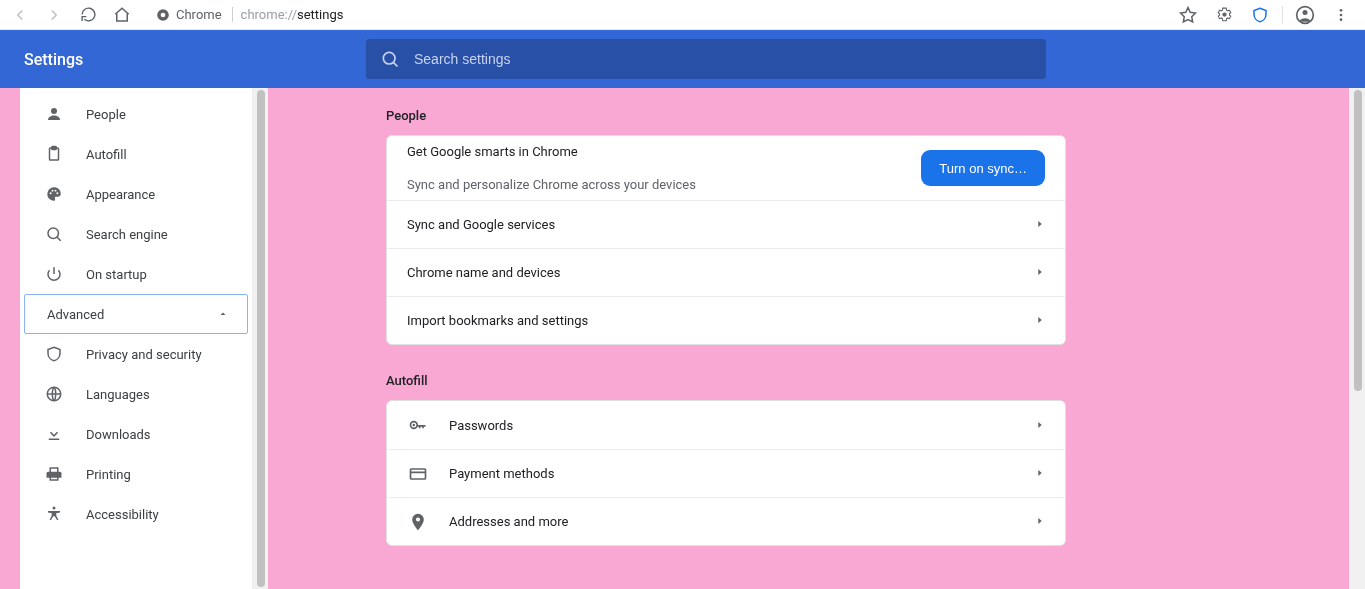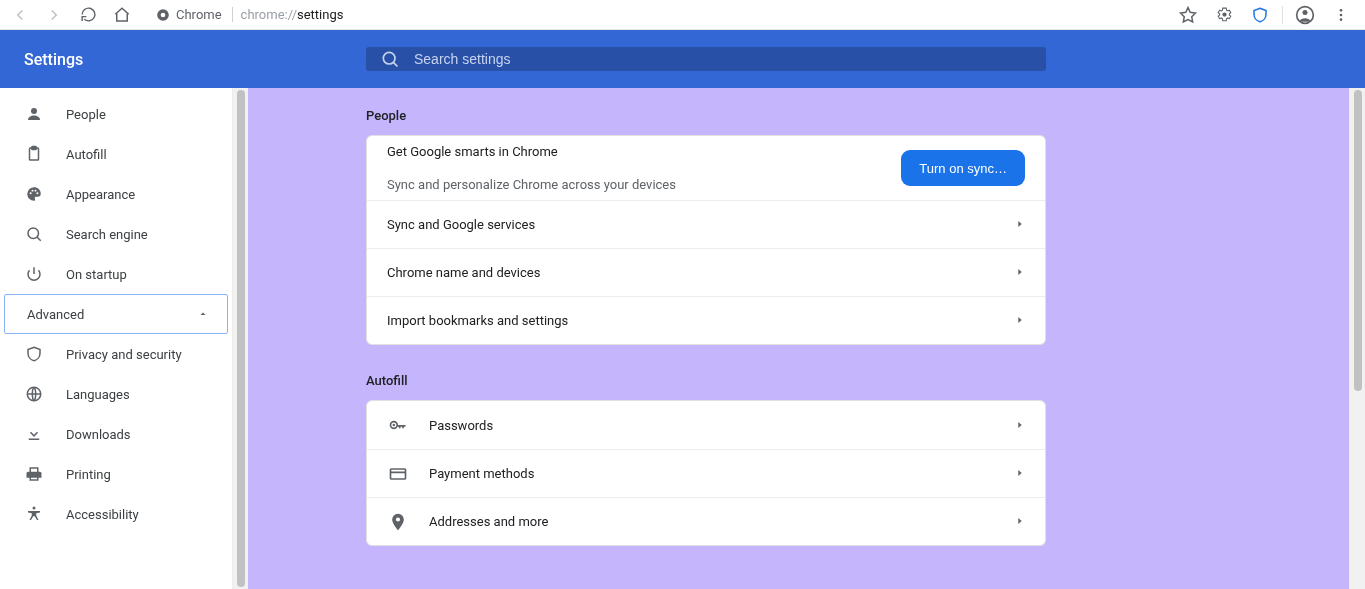--- a/index.html
+++ b/index.html
@@ -55,38 +55,39 @@
   color:#fff;
   font-size:16px;
   font-weight:500;
   padding-left:24px;
 }
 .search-wrap {
   flex:1; display:flex; justify-content:flex-start;
 }
 .search-bar {
   width: 680px;
-  height: 24px;
+  height: 40px;
   background:#2850a7;
   border-radius:3px;
   display:flex; align-items:center;
   padding:0 14px; gap:14px;
   margin-left:118px;
 }
 .search-bar input {
   background:transparent; border:none; outline:none;
   color:#fff; font-size:14px; flex:1;
 }
 .search-bar input::placeholder { color:#c8d3ef;}
 
 .content {
   display:flex;
   height: calc(589px - 30px - 58px);
-  background:#c4b5fd;
+  background:#f9a8d4;
   position:relative;
+  padding-left:20px;
 }
 .sidebar {
   width: 232px; 
   background:#fff;
   padding-top:6px;
   height:100%;
 }
 .side-scroll {
   width:16px; background:#f1f1f1; height:100%;
   display:flex; flex-direction:column; align-items:center;

